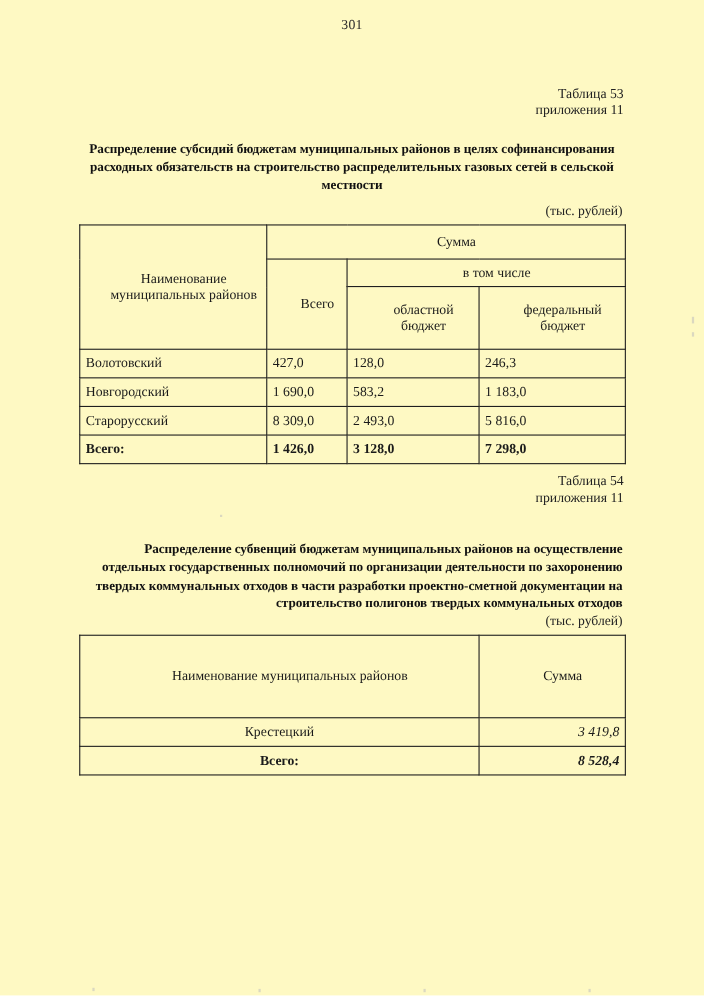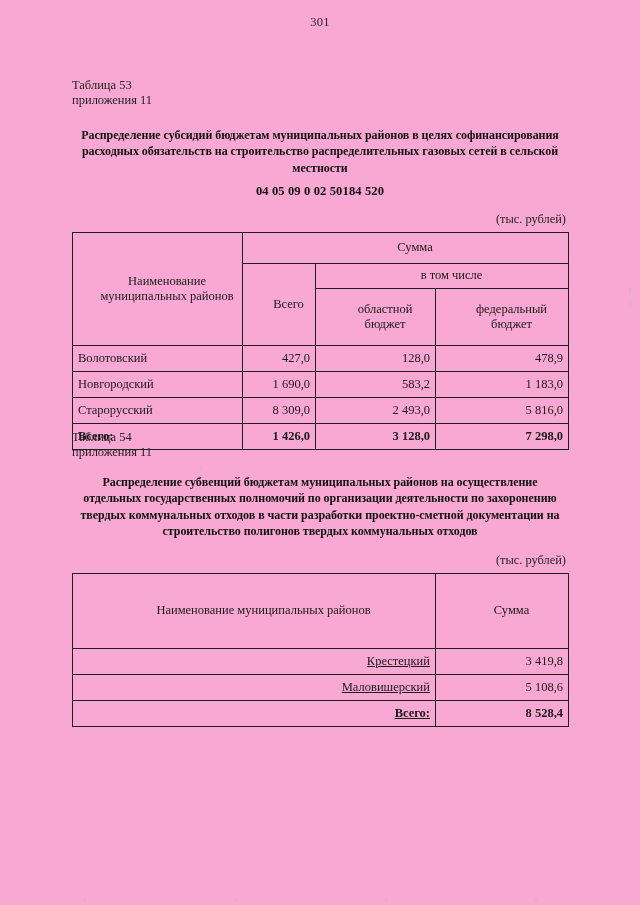--- a/index.html
+++ b/index.html
@@ -16,21 +16,21 @@
     font-family: "Liberation Serif", "DejaVu Serif", serif;
     color: #1b1b1b;
     -webkit-font-smoothing: antialiased;
   }
 
   .page {
     position: absolute;
     inset: 0;
     width: 640px;
     height: 905px;
-    background: #f9a8d4;
+    background: #fef9c3;
   }
 
   
   .page-number {
     position: absolute;
     top: 15px;
     left: 0;
     width: 640px;
     text-align: center;
     font-size: 12.5px;
@@ -45,57 +45,57 @@
     top: 0;
     width: 496px;
   }
 
   
   .section { position: absolute; left: 0; width: 496px; }
   #section-1 { top: 78px; }
   #section-2 { top: 430px; }
 
   .table-caption {
+    text-align: right;
     font-size: 12.5px;
     line-height: 15px;
     color: #222;
     margin: 0 0 0 0;
     padding-right: 1px;
   }
   .table-caption .cap-line { display: block; white-space: nowrap; }
 
   .section-title {
     text-align: center;
     font-weight: bold;
     font-size: 12px;
     line-height: 16.4px;
     color: #101010;
     margin: 0;
     padding: 0 2px;
     letter-spacing: -0.05px;
   }
   #section-1 .section-title { margin-top: 19px; }
-  #section-2 .section-title { margin-top: 14px; }
+  #section-2 .section-title { margin-top: 31px; text-align: right; }
 
   .budget-codes {
     text-align: center;
     font-weight: bold;
     font-size: 12.6px;
     line-height: 14.6px;
     color: #101010;
     margin-top: 8px;
     letter-spacing: .1px;
   }
   .budget-codes .code-line { display: block; white-space: pre; }
 
   .units-note {
     text-align: right;
     font-size: 12.4px;
     color: #242424;
-    margin-top: 13px;
     padding-right: 2px;
   }
 
   
   table.doc-table {
     border-collapse: collapse;
     width: 496px;
     margin-top: 5px;
     table-layout: fixed;
     font-size: 12.5px;
@@ -114,28 +114,28 @@
     padding-left: 24px;
   }
 
   .th-name-1 { height: 104px; }
   .th-sum { height: 26px; }
   .th-vsego { }
   .th-incl { height: 20px; }
   .th-budget { height: 52px; }
 
   td.name-cell { text-align: left; height: 21px; }
-  td.num-cell  { text-align: right; height: 21px; padding-right: 6px; }
+  td.num-cell  { text-align: left; height: 21px; padding-right: 6px; }
   tr.total-row td { font-weight: bold; }
 
   
   .th-name-2 { height: 70px; }
   .th-sum-2  { height: 70px; }
-  td.name-cell-2 { text-align: right; height: 21px; text-decoration: underline; }
-  td.num-cell-2  { text-align: right; height: 21px; padding-right: 6px; }
+  td.name-cell-2 { text-align: center; height: 21px; }
+  td.num-cell-2  { text-align: right; height: 21px; padding-right: 6px; font-style: italic; }
 
   
   .speck {
     position: absolute;
     background: #bdbdbd;
     opacity: .55;
     pointer-events: none;
   }
 </style>
 </head>
@@ -150,21 +150,20 @@
     <div class="section" id="section-1">
 
       <div class="table-caption">
         <span class="cap-line">Таблица 53</span>
         <span class="cap-line">приложения 11</span>
       </div>
 
       <div class="section-title">Распределение субсидий бюджетам муниципальных районов в целях софинансирования расходных обязательств на строительство распределительных газовых сетей в сельской местности</div>
 
       <div class="budget-codes">
-        <span class="code-line">04 05 09 0 02 50184 520</span>
       </div>
 
       <div class="units-note">(тыс. рублей)</div>
 
       <table class="doc-table">
         <colgroup>
           <col style="width:170px">
           <col style="width:73px">
           <col style="width:120px">
           <col style="width:133px">
@@ -181,21 +180,21 @@
           <tr>
             <th class="th-budget">областной бюджет</th>
             <th class="th-budget">федеральный бюджет</th>
           </tr>
         </thead>
         <tbody>
           <tr>
             <td class="name-cell">Волотовский</td>
             <td class="num-cell">427,0</td>
             <td class="num-cell">128,0</td>
-            <td class="num-cell">478,9</td>
+            <td class="num-cell">246,3</td>
           </tr>
           <tr>
             <td class="name-cell">Новгородский</td>
             <td class="num-cell">1 690,0</td>
             <td class="num-cell">583,2</td>
             <td class="num-cell">1 183,0</td>
           </tr>
           <tr>
             <td class="name-cell">Старорусский</td>
             <td class="num-cell">8 309,0</td>
@@ -232,24 +231,20 @@
         <thead>
           <tr>
             <th class="th-name-2">Наименование муниципальных районов</th>
             <th class="th-sum-2">Сумма</th>
           </tr>
         </thead>
         <tbody>
           <tr>
             <td class="name-cell-2">Крестецкий</td>
             <td class="num-cell-2">3 419,8</td>
-          </tr>
-          <tr>
-            <td class="name-cell-2">Маловишерский</td>
-            <td class="num-cell-2">5 108,6</td>
           </tr>
           <tr class="total-row">
             <td class="name-cell-2">Всего:</td>
             <td class="num-cell-2">8 528,4</td>
           </tr>
         </tbody>
       </table>
     </div>
 
   </div>

